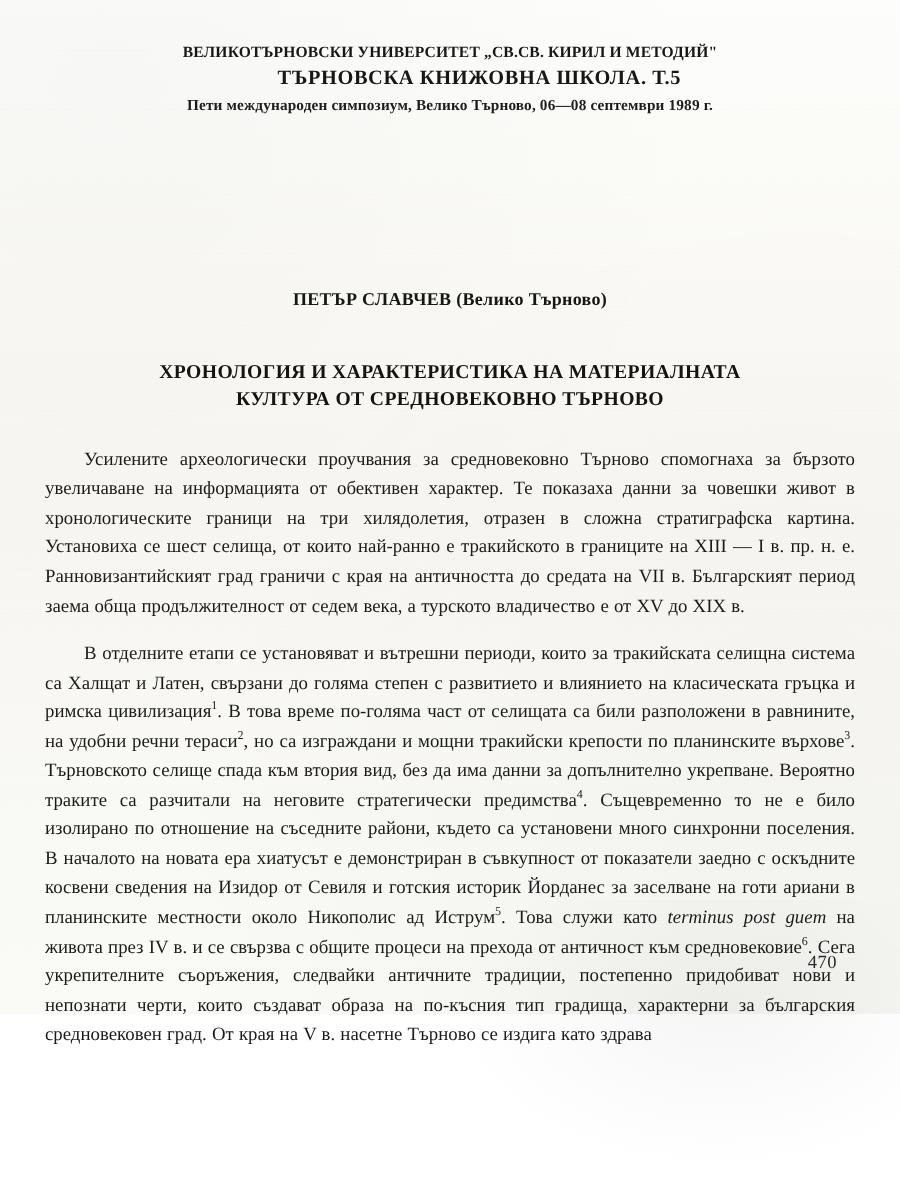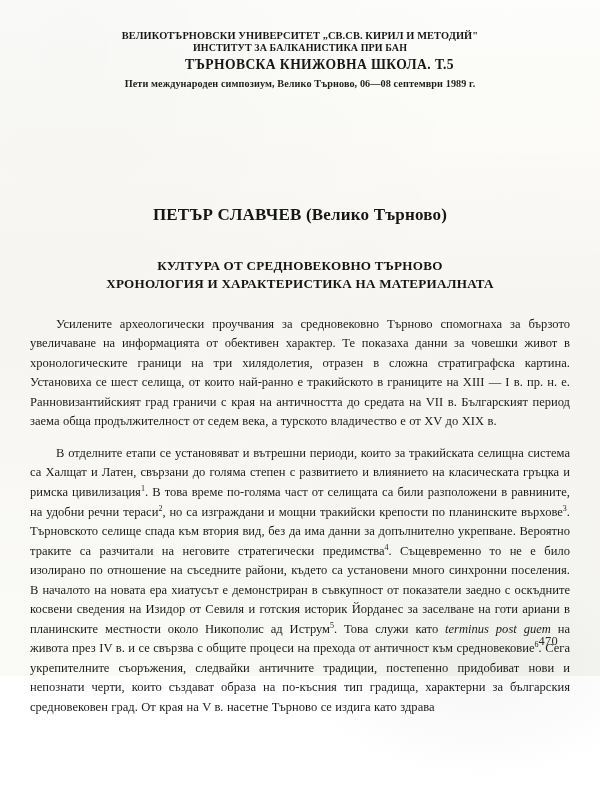--- a/index.html
+++ b/index.html
@@ -83,21 +83,21 @@
     letter-spacing: .1px;
     white-space: nowrap;
   }
 
   
   .author-block {
     text-align: center;
     margin-top: 116px;
   }
   .author {
-    font-size: 17px;
+    font-size: 12px;
     font-weight: bold;
     letter-spacing: .2px;
     color: #161616;
     white-space: nowrap;
     text-align: center;
   }
   .article-title {
     text-align: center;
     margin-top: 32px;
     font-weight: bold;
@@ -151,32 +151,31 @@
 <body>
 
 <div class="scan-page">
   <div class="grain"></div>
   <div class="smudge"></div>
 
   <div class="content">
 
     <header class="masthead">
       <div class="mast-line mast-1">ВЕЛИКОТЪРНОВСКИ УНИВЕРСИТЕТ „СВ.СВ. КИРИЛ И МЕТОДИЙ"</div>
-      <div class="mast-line mast-2">ИНСТИТУТ ЗА БАЛКАНИСТИКА ПРИ БАН</div>
       <div class="mast-line mast-3">ТЪРНОВСКА КНИЖОВНА ШКОЛА. Т.5</div>
       <div class="mast-4">Пети международен симпозиум, Велико Търново, 06—08 септември 1989 г.</div>
     </header>
 
     <div class="author-block">
       <div class="author">ПЕТЪР СЛАВЧЕВ (Велико Търново)</div>
     </div>
 
     <h1 class="article-title">
+      <span class="tl">ХРОНОЛОГИЯ И ХАРАКТЕРИСТИКА НА МАТЕРИАЛНАТА</span>
       <span class="tl">КУЛТУРА ОТ СРЕДНОВЕКОВНО ТЪРНОВО</span>
-      <span class="tl">ХРОНОЛОГИЯ И ХАРАКТЕРИСТИКА НА МАТЕРИАЛНАТА</span>
     </h1>
 
     <section class="body-text">
 
       <p class="para">Усилените археологически проучвания за средновековно Търново спомогнаха за бързото увеличаване на информацията от обективен характер. Те показаха данни за човешки живот в хронологическите граници на три хилядолетия, отразен в сложна стратиграфска картина. Установиха се шест селища, от които най-ранно е тракийското в границите на XIII — I в. пр. н. е. Ранновизантийският град граничи с края на античността до средата на VII в. Българският период заема обща продължителност от седем века, а турското владичество е от XV до XIX в.</p>
 
       <p class="para"><span>В отделните етапи се установяват и вътрешни периоди, които за тракийската селищна система са Халщат и Латен, свързани до голяма степен с развитието и влиянието на класическата гръцка и римска цивилизация</span><sup>1</sup><span>. В това време по-голяма част от селищата са били разположени в равнините, на удобни речни тераси</span><sup>2</sup><span>, но са изграждани и мощни тракийски крепости по планинските върхове</span><sup>3</sup><span>. Търновското селище спада към втория вид, без да има данни за допълнително укрепване. Вероятно траките са разчитали на неговите стратегически предимства</span><sup>4</sup><span>. Същевременно то не е било изолирано по отношение на съседните райони, където са установени много синхронни поселения. В началото на новата ера хиатусът е демонстриран в съвкупност от показатели заедно с оскъдните косвени сведения на Изидор от Севиля и готския историк Йорданес за заселване на готи ариани в планинските местности около Никополис ад Иструм</span><sup>5</sup><span>. Това служи като </span><i>terminus post guem</i><span> на живота през IV в. и се свързва с общите процеси на прехода от античност към средновековие</span><sup>6</sup><span>. Сега укрепителните съоръжения, следвайки античните традиции, постепенно придобиват нови и непознати черти, които създават образа на по-късния тип градища, характерни за българския средновековен град. От края на V в. насетне Търново се издига като здрава</span></p>
 
     </section>
   </div>

